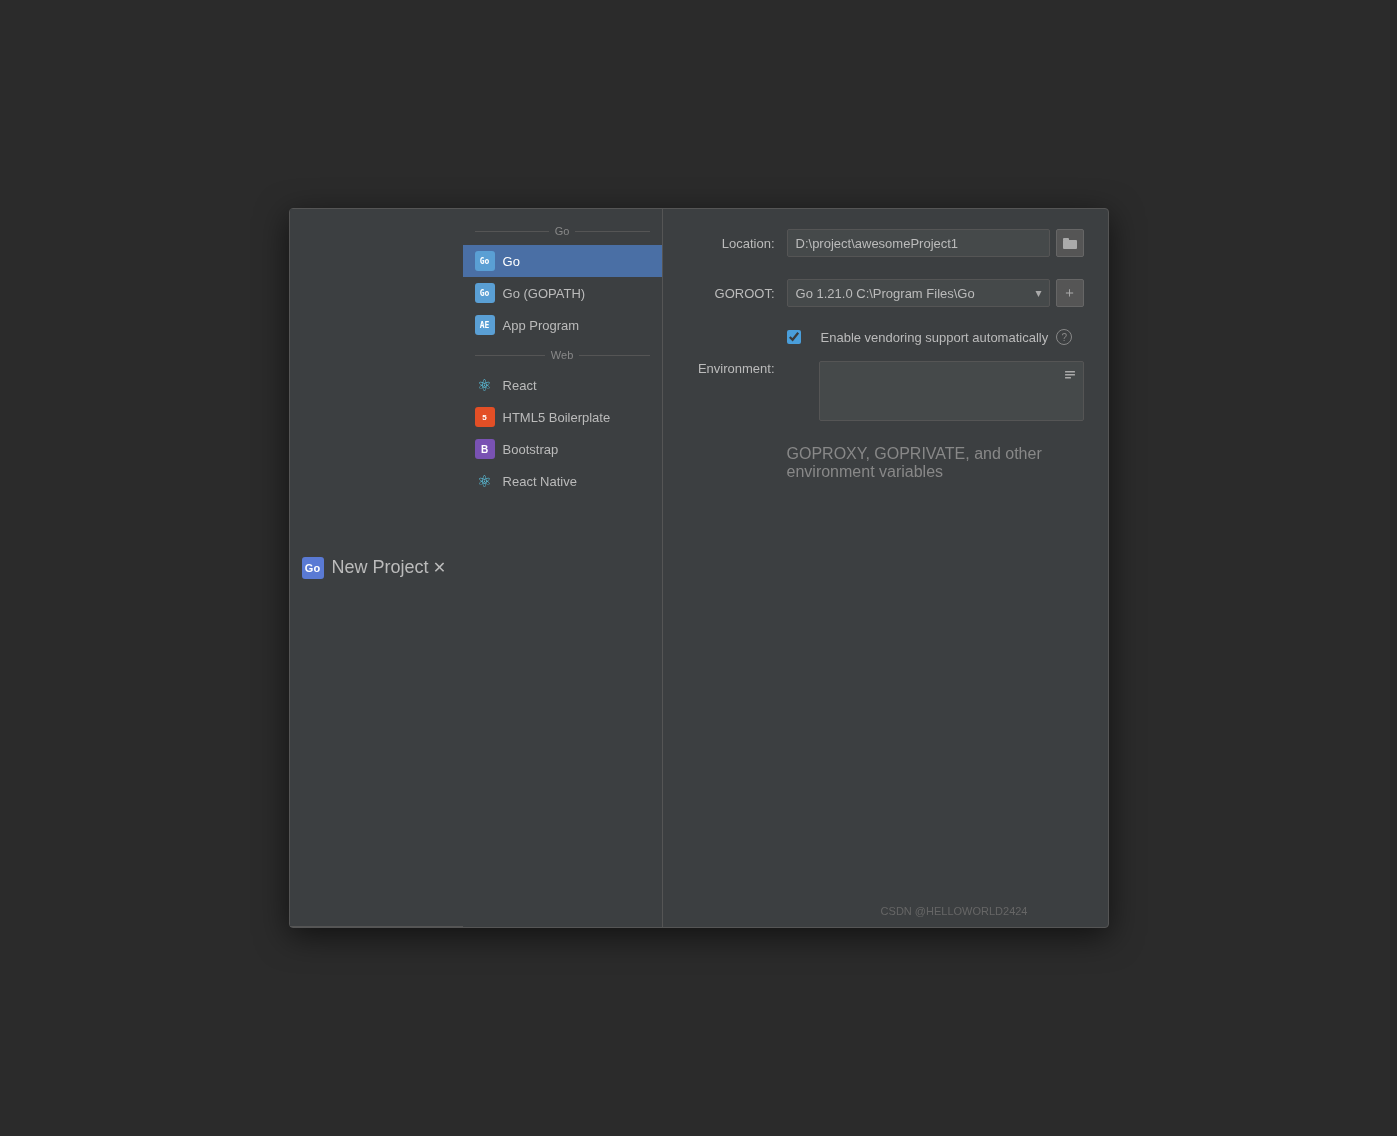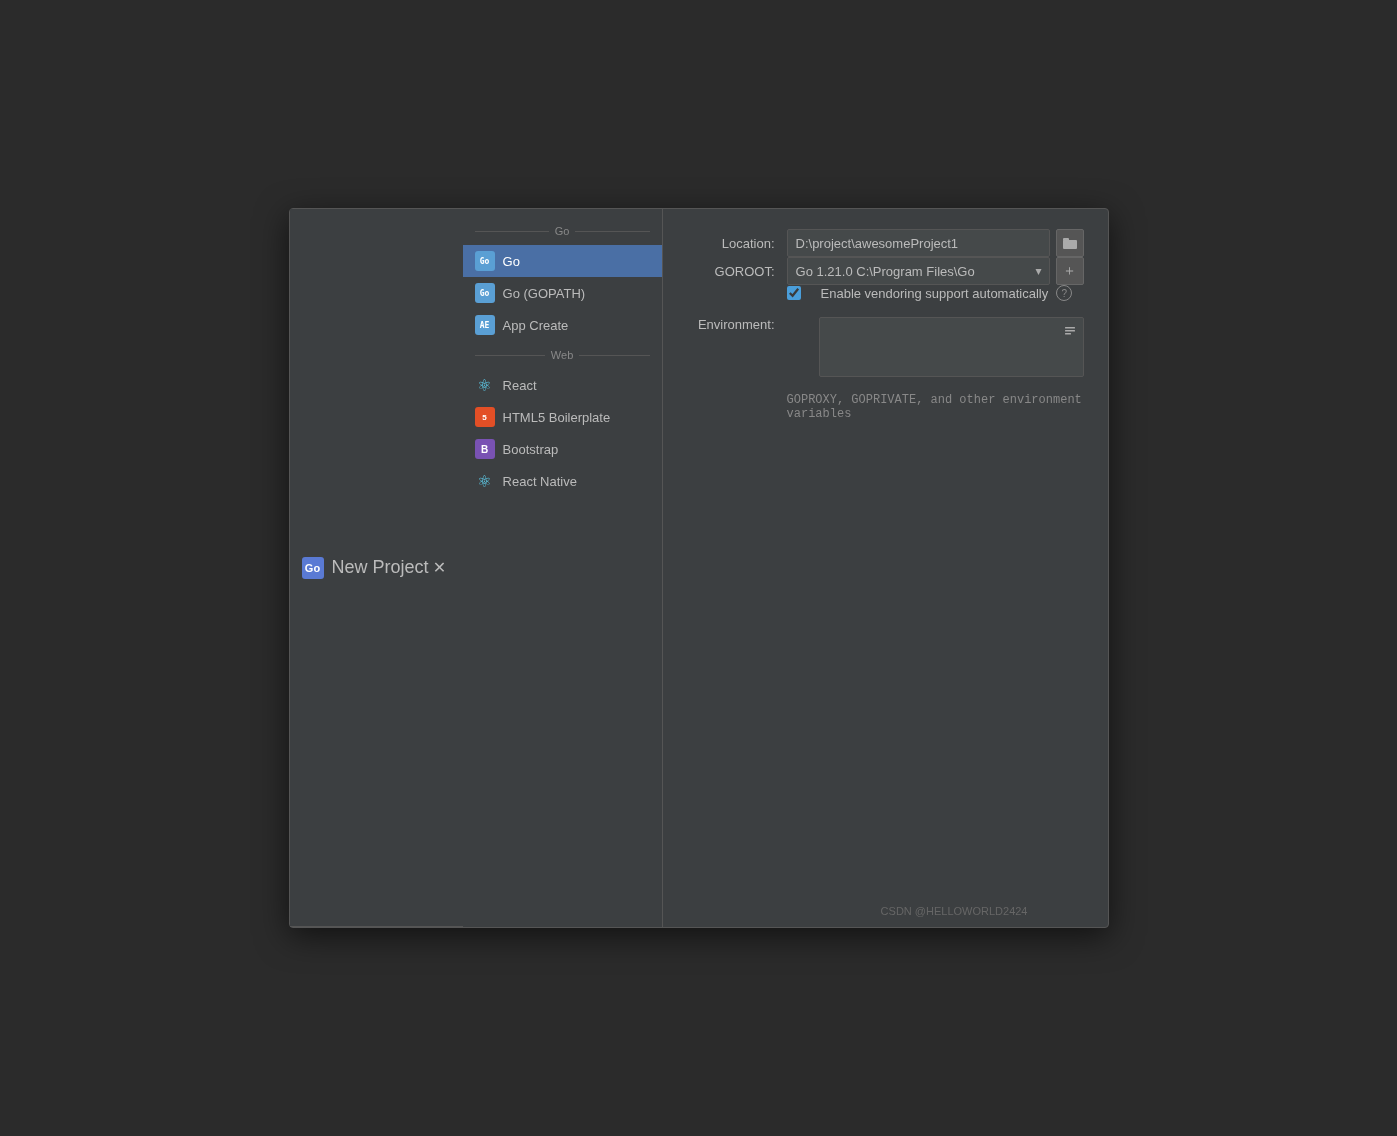--- a/index.html
+++ b/index.html
@@ -140,21 +140,21 @@
     .main-content {
       flex: 1;
       padding: 20px 24px;
       overflow-y: auto;
       position: relative;
     }
 
     .form-row {
       display: flex;
       align-items: center;
-      margin-bottom: 0;
+      margin-bottom: 22px;
     }
 
     .form-label {
       color: #bbbbbb;
       font-size: 13px;
       width: 100px;
       flex-shrink: 0;
       text-align: right;
       padding-right: 12px;
     }
@@ -291,24 +291,23 @@
       color: #888;
       font-size: 12px;
       display: flex;
       align-items: center;
       justify-content: center;
       cursor: pointer;
     }
 
     .env-hint {
       color: #888;
-      font-size: 12px;
+      font-size: 16px;
       padding-left: 100px;
-      margin-top: 12px;
-      font-family: Liberation Mono, monospace;
+      margin-top: 20px;
     }
 
     
     .dialog-footer {
       display: flex;
       align-items: center;
       justify-content: flex-end;
       padding: 10px 16px;
       background: #3c3f41;
       border-top: 1px solid #555;
@@ -413,21 +412,21 @@
         <span class="sidebar-icon">
           <span class="go-robot">Go</span>
         </span>
         <span>Go (GOPATH)</span>
       </div>
 
       <div class="sidebar-item">
         <span class="sidebar-icon">
           <span class="go-robot" style="background:#5a9fd4;">AE</span>
         </span>
-        <span>App Create</span>
+        <span>App Program</span>
       </div>
 
       <div class="section-divider">
         <div class="section-divider-line"></div>
         <span class="section-divider-text">Web</span>
         <div class="section-divider-line"></div>
       </div>
 
       <div class="sidebar-item">
         <span class="sidebar-icon react-atom">⚛</span>

